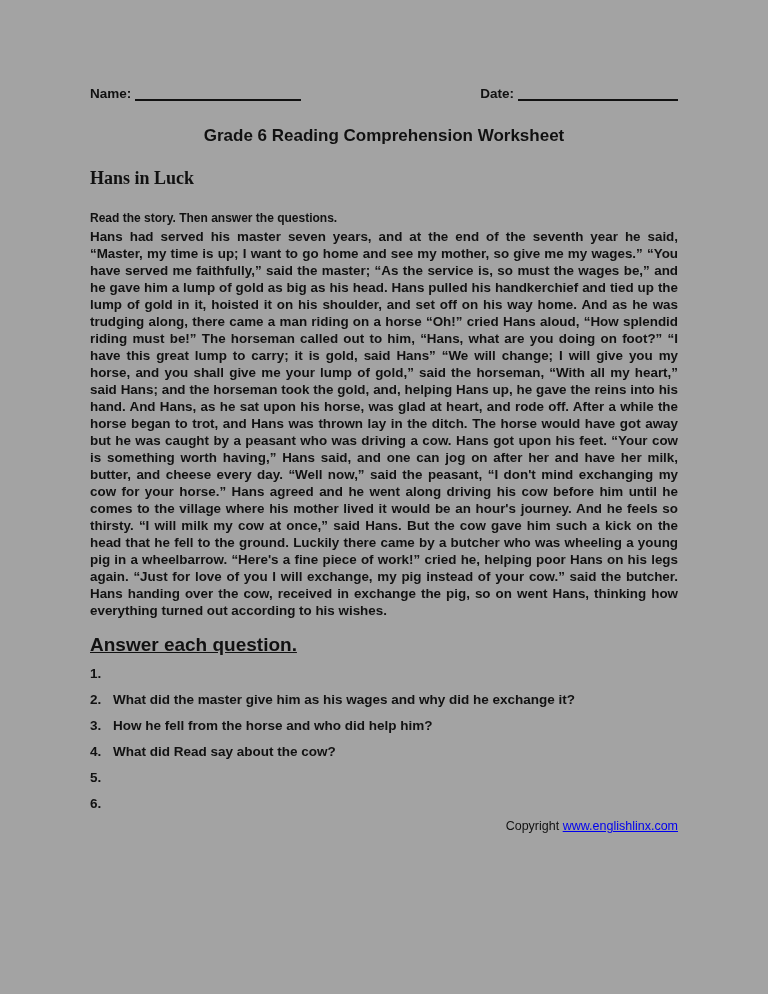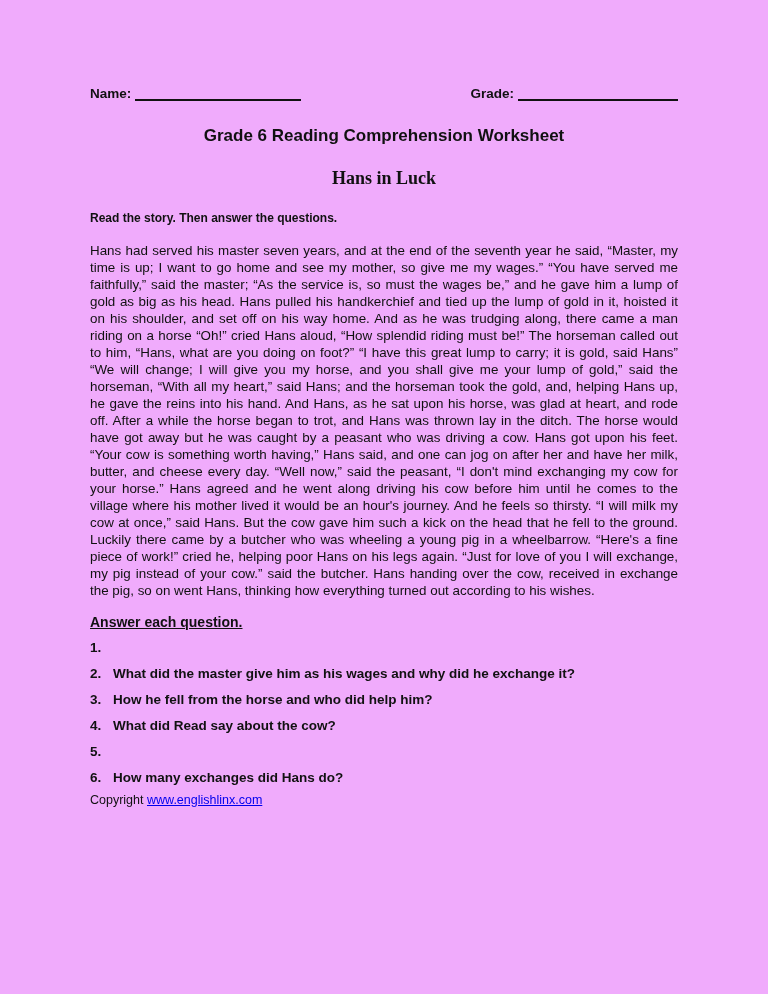--- a/index.html
+++ b/index.html
@@ -2,21 +2,21 @@
 <html><head>
 <meta charset="utf-8">
 <style>
   * { margin: 0; padding: 0; box-sizing: border-box; }
   html, body { background: #ffffff; }
   .page {
     position: relative;
     width: 768px;
     height: 994px;
     margin: 0 auto;
-    background: #f0abfc;
+    background: #a3a3a3;
     color: #111;
     font-family: "Liberation Sans", sans-serif;
     overflow: hidden;
   }
   .content {
     padding: 86px 90px 0 90px;
   }
   
   .fields-row {
     display: flex;
@@ -37,61 +37,60 @@
   
   .worksheet-title {
     margin-top: 25px;
     text-align: center;
     font-size: 17px;
     font-weight: bold;
     font-family: "Liberation Sans", sans-serif;
   }
   .story-title {
     margin-top: 22px;
-    text-align: center;
     font-size: 18px;
     font-weight: bold;
     font-family: "Liberation Serif", serif;
   }
   
   .instructions {
     margin-top: 22px;
     font-size: 12px;
     font-weight: bold;
   }
   .story-text {
-    margin-top: 17px;
+    margin-top: 3px;
     font-size: 13.4px;
-    font-weight: normal;
+    font-weight: bold;
     line-height: 17px;
     text-align: justify;
   }
   
   .questions-header {
     margin-top: 15px;
-    font-size: 14px;
+    font-size: 19px;
     font-weight: bold;
     text-decoration: underline;
   }
   .question-list { margin-top: 4px; }
   .question-item {
     display: flex;
     margin-top: 9px;
     font-size: 13.5px;
     font-weight: bold;
     line-height: 17px;
   }
   .question-number {
     width: 23px;
     flex-shrink: 0;
   }
   
   .footer {
     margin-top: 7px;
-    text-align: left;
+    text-align: right;
     font-size: 12.5px;
     font-weight: normal;
   }
   .footer a {
     color: #0000ee;
     text-decoration: underline;
     cursor: pointer;
   }
 </style>
 </head>
@@ -99,21 +98,21 @@
 
 <div class="page">
   <div class="content">
 
     <div class="fields-row">
       <div class="field name-field">
         <span class="field-label">Name:</span>
         <span class="blank-line"></span>
       </div>
       <div class="field date-field">
-        <span class="field-label">Grade:</span>
+        <span class="field-label">Date:</span>
         <span class="blank-line"></span>
       </div>
     </div>
 
     <div class="worksheet-title">Grade 6 Reading Comprehension Worksheet</div>
 
     <div class="story-title">Hans in Luck</div>
 
     <div class="instructions">Read the story. Then answer the questions.</div>
 
@@ -135,21 +134,20 @@
       </div>
       <div class="question-item">
         <span class="question-number">4.</span>
         <span class="question-text">What did Read say about the cow?</span>
       </div>
       <div class="question-item">
         <span class="question-number">5.</span>
       </div>
       <div class="question-item">
         <span class="question-number">6.</span>
-        <span class="question-text">How many exchanges did Hans do?</span>
       </div>
     </div>
 
     <div class="footer">
       <span>Copyright</span>
       <a href="#">www.englishlinx.com</a>
     </div>
 
   </div>
 </div>

